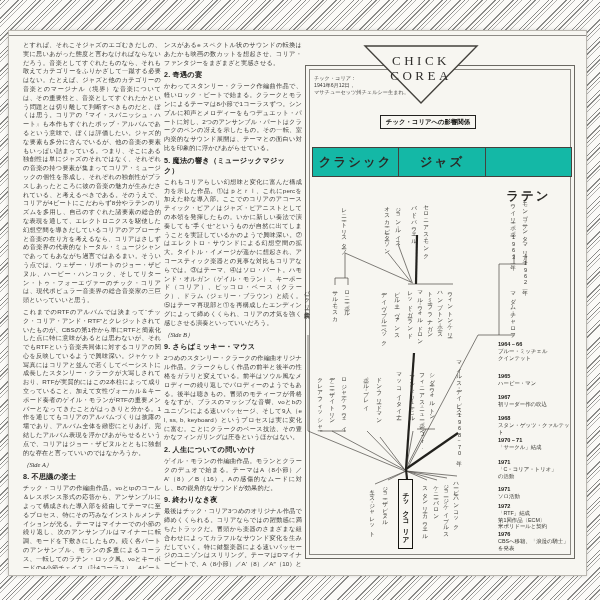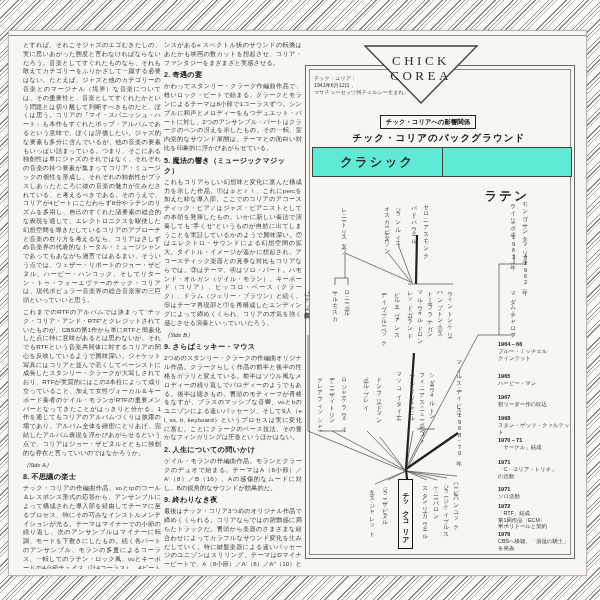--- a/index.html
+++ b/index.html
@@ -47,21 +47,21 @@
     position:absolute;left:371px;top:84px;width:94px;height:12px;
     border:1.4px solid #22211f;background:#f7f6f1;
     font-size:6.4px;font-weight:bold;line-height:12px;text-align:center;color:#171614;
   }
   .diagram-title{
     position:absolute;left:296px;top:101px;width:268px;text-align:center;
     font-size:9.6px;font-weight:bold;letter-spacing:1px;color:#171614;
   }
   .cat-table{
     position:absolute;left:303px;top:116px;width:258px;height:28px;display:flex;
-    border:1.2px solid #44423e;background:#5eead4;text-align:center;
+    border:1.2px solid #44423e;background:#14b8a6;text-align:center;
   }
   .cat-cell{
     flex:1;border-right:1.2px solid #44423e;display:flex;align-items:center;justify-content:center;
     font-size:12.5px;letter-spacing:2px;color:#2b2a27;font-weight:bold;
   }
   .cat-cell:last-child{border-right:none;margin-top:48px;}
   
   .lines-svg{position:absolute;left:292px;top:160px;}
   .vname{
     position:absolute;writing-mode:vertical-rl;text-orientation:upright;
@@ -150,24 +150,24 @@
     <text x="62" y="37" text-anchor="middle">COREA</text>
   </svg>
 
   <div class="bio">
     <div>チック・コリア：</div>
     <div>1941年6月12日，</div>
     <div>マサチューセッツ州チェルシー生まれ。</div>
   </div>
 
   <div class="influence-label">チック・コリアへの影響関係</div>
-  <div class="diagram-title">チック・コリアのバックグラウンド</div>
 
   <div class="cat-table">
     <div class="cat-cell">クラシック</div>
+    <div class="cat-cell">ジャズ</div>
     <div class="cat-cell">ラテン</div>
   </div>
 
   <div class="vname" style="left:332px;top:173px">レニー・トリスターノ</div>
   <div class="vname" style="left:375px;top:172px">オスカー・ピーターソン</div>
   <div class="vname" style="left:386px;top:172px">ジョン・ルイス</div>
   <div class="vname" style="left:402px;top:170px">バド・パウエル</div>
   <div class="vname" style="left:414px;top:170px">セロニアス・モンク</div>
   <div class="vname" style="left:501px;top:168px">ウイリー・ボボ（一1963年一）</div>
   <div class="vname" style="left:513px;top:167px">モンゴ・サンタマリア（一1962年一）</div>

